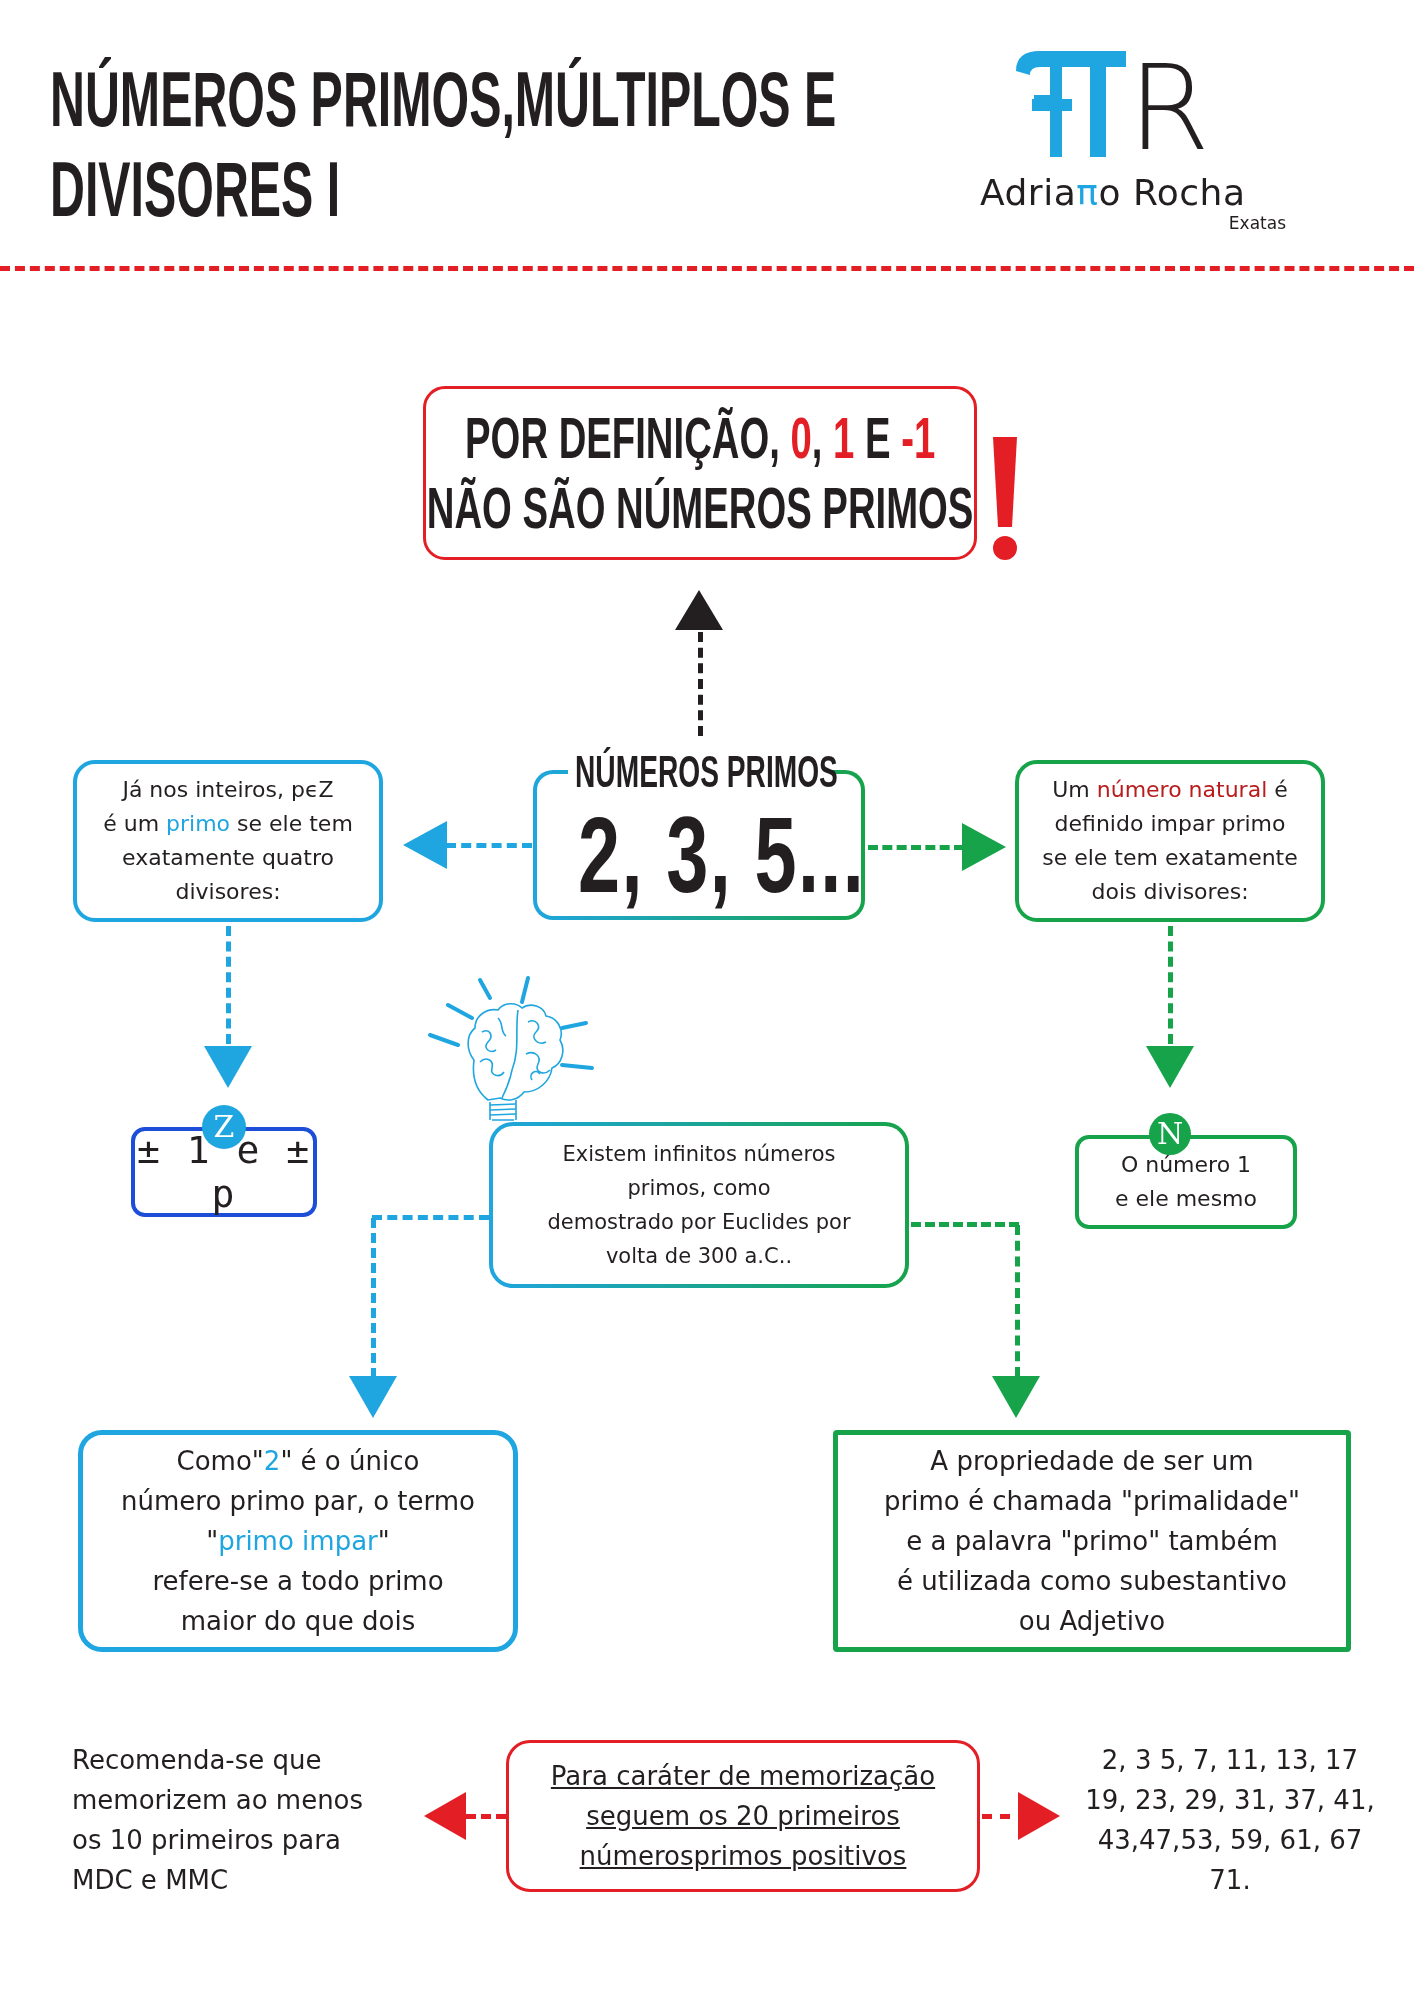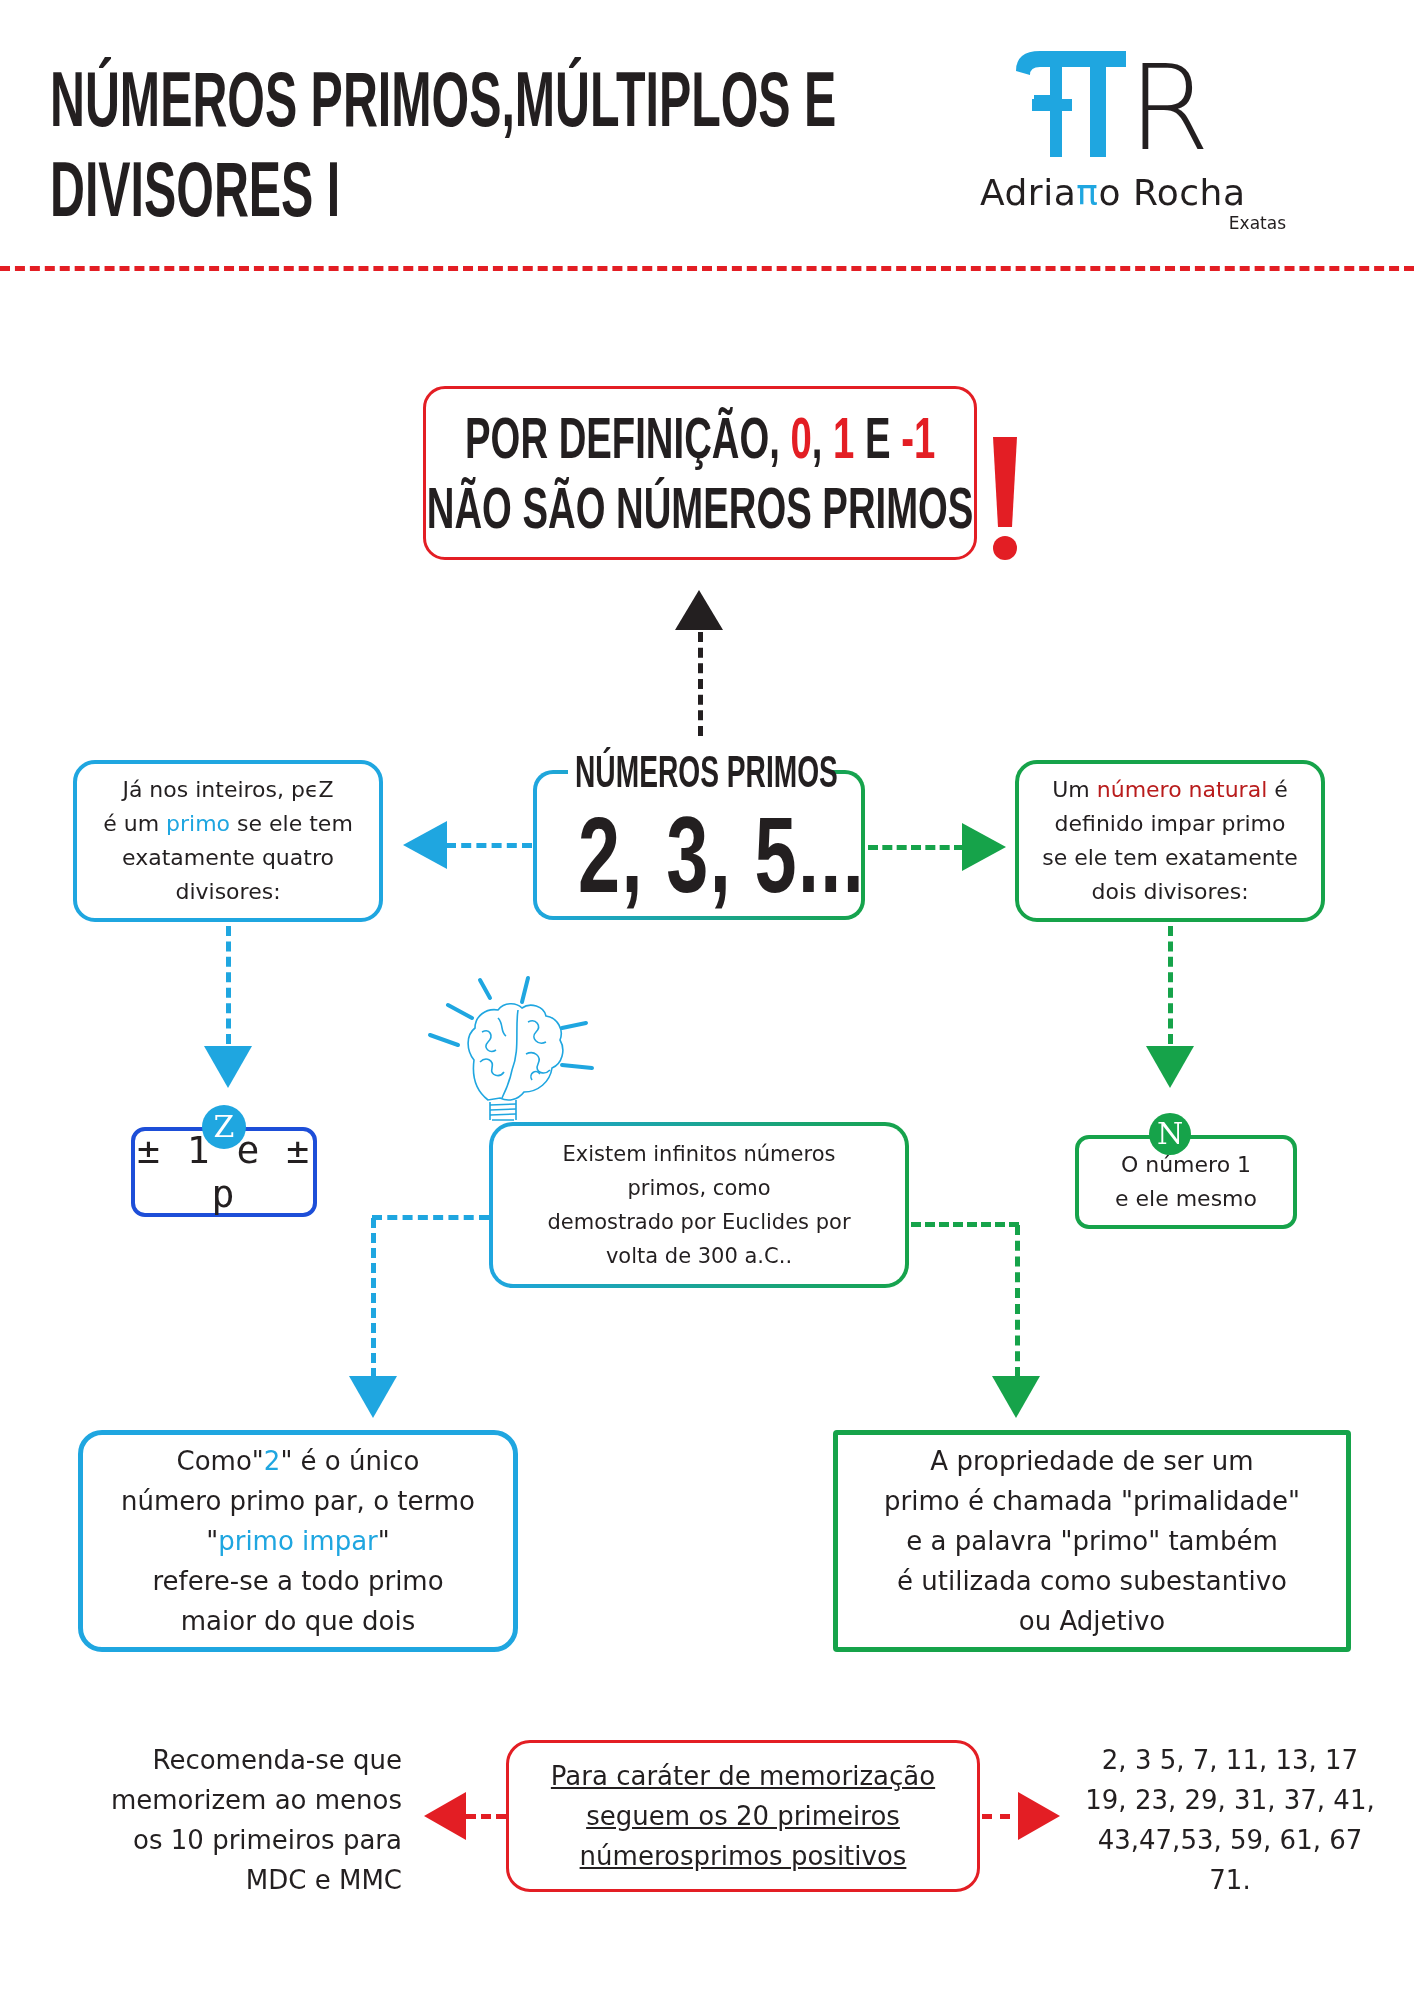--- a/index.html
+++ b/index.html
@@ -69,21 +69,21 @@
   #mid-box { left: 489px; top: 1122px; width: 420px; height: 166px; border-radius: 24px; border: 4px solid transparent; flex-direction: column;
     background: linear-gradient(#fff,#fff) padding-box, linear-gradient(90deg, #1fa6e0, #16a34a) border-box; }
   #mid-box .t { font-size: 21px; line-height: 34px; }
 
   
   #bl-box { left: 78px; top: 1430px; width: 440px; height: 222px; border: 5px solid #1fa6e0; border-radius: 24px; flex-direction: column; }
   #br-box { left: 833px; top: 1430px; width: 518px; height: 222px; border: 5px solid #16a34a; border-radius: 4px; flex-direction: column; }
   #bl-box .t, #br-box .t { font-size: 26px; line-height: 40px; }
 
   
-  #foot-left { left: 72px; top: 1740px; width: 330px; text-align: right; }
+  #foot-left { left: 72px; top: 1740px; width: 330px; text-align: left; }
   #foot-left .t, #foot-right .t { font-family: "DejaVu Sans", sans-serif; font-size: 26px; line-height: 40px; color: #231f20; white-space: nowrap; display: block; }
   #foot-mid { left: 506px; top: 1740px; width: 474px; height: 152px; border: 3px solid #e31e24; border-radius: 24px; flex-direction: column; }
   #foot-mid .t { font-size: 26px; line-height: 40px; text-decoration: underline; }
   #foot-right { left: 1080px; top: 1740px; width: 300px; text-align: center; }
 
   #bulb { left: 420px; top: 950px; width: 200px; height: 175px; }
 </style>
 </head>
 <body>
 

